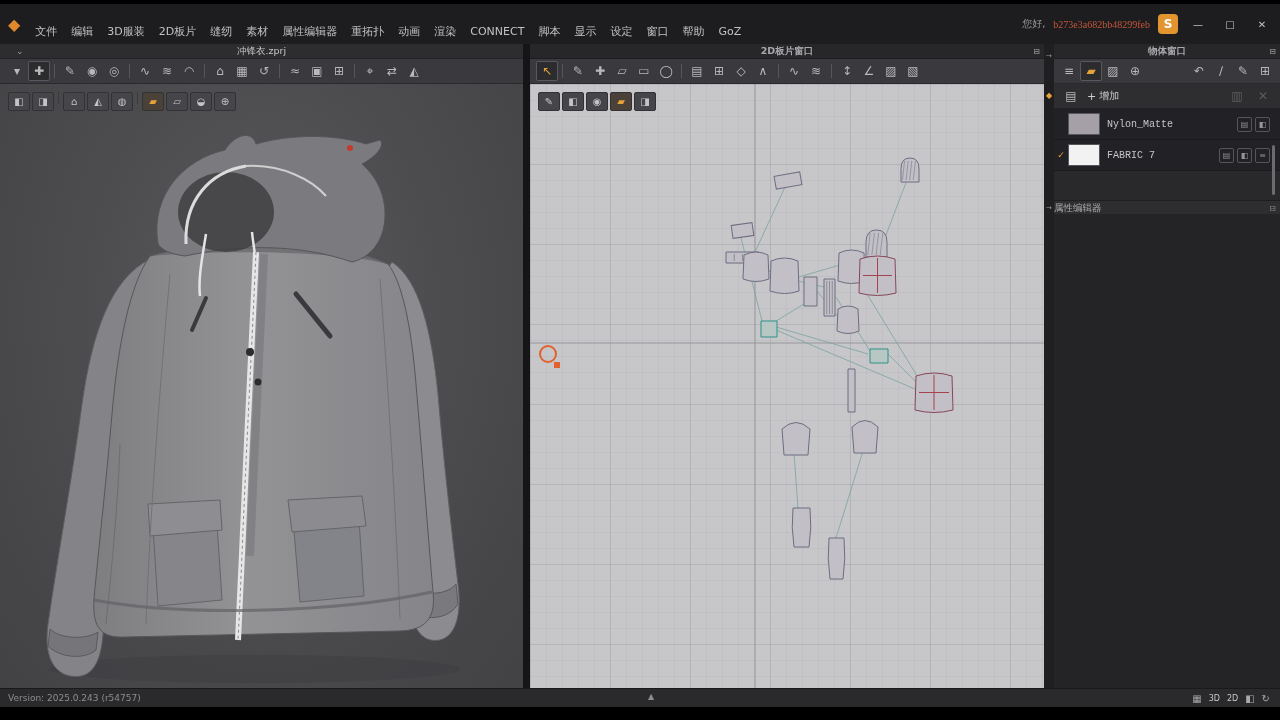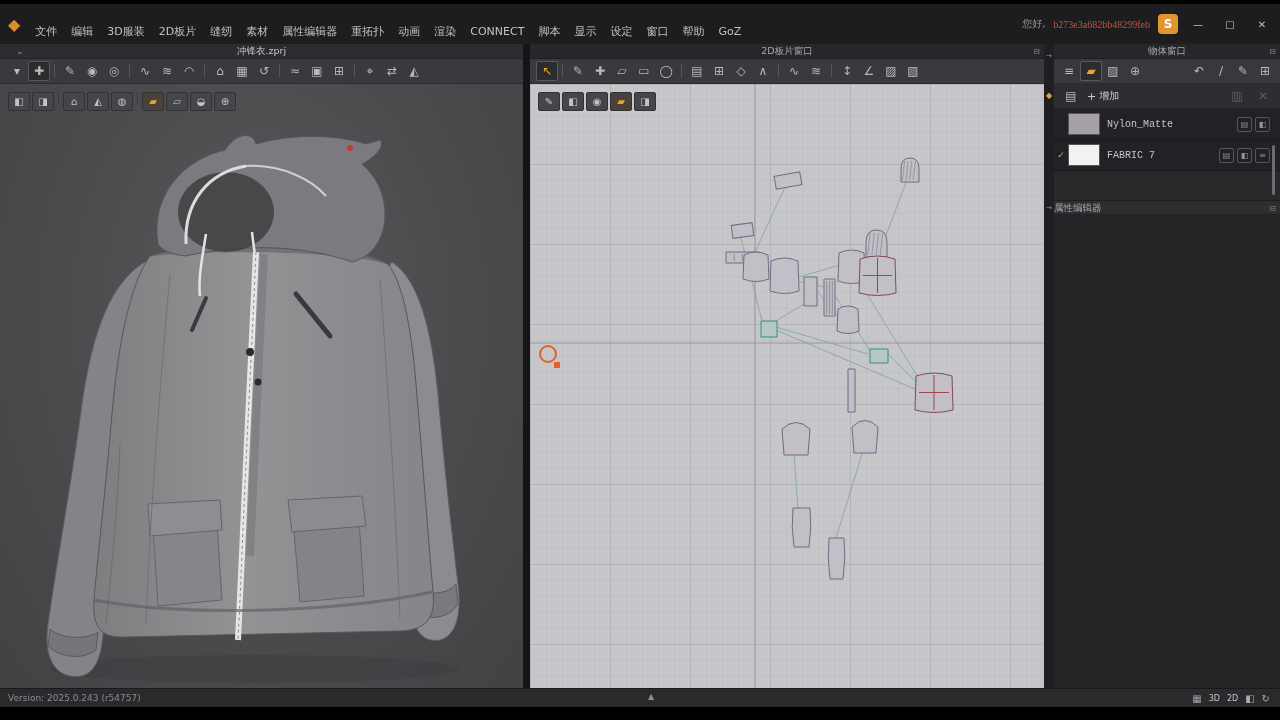--- a/index.html
+++ b/index.html
@@ -22,21 +22,21 @@
   #content{position:absolute;top:40px;left:0;height:644px;width:1280px;display:flex;}
   .col-left{width:523px;display:flex;flex-direction:column;}
   .col-div{width:7px;background:#151517;}
   .col-mid{width:514px;display:flex;flex-direction:column;}
   .col-right{width:236px;display:flex;}
 
   .tabbar{height:14px;background:#2d2d30;position:relative;display:flex;align-items:center;justify-content:center;
     font-size:9.5px;color:#c6c6c9;border-bottom:1px solid #232326;}
   .tab-chevron{position:absolute;left:16px;color:#9a9a9e;font-size:9px;}
   .ptitle{height:14px;background:#27272a;position:relative;display:flex;align-items:center;justify-content:center;
-    font-size:9.5px;color:#a9a9ad;border-bottom:1px solid #1e1e21;}
+    font-size:9.5px;color:#a9a9ad;border-bottom:1px solid #1e1e21;font-weight:bold;}
   .pin{position:absolute;right:4px;font-size:8px;color:#8a8a8e;}
 
   .tb{height:24px;background:#3a3a3e;display:flex;align-items:center;padding:0 6px;border-bottom:1px solid #2a2a2d;}
   .tbtn{min-width:22px;height:20px;border-radius:2px;display:flex;align-items:center;justify-content:center;
     color:#b9b9bc;font-size:12px;cursor:default;}
   .tbtn.active{background:#2c2c2f;box-shadow:inset 0 0 0 1px #58585e;}
   .tbtn.orange{color:#e5a238;}
   .tbtn.disabled{color:#5c5c60;}
   .tbsep{width:1px;height:14px;background:#55555a;margin:0 4px;display:inline-block;}
 

